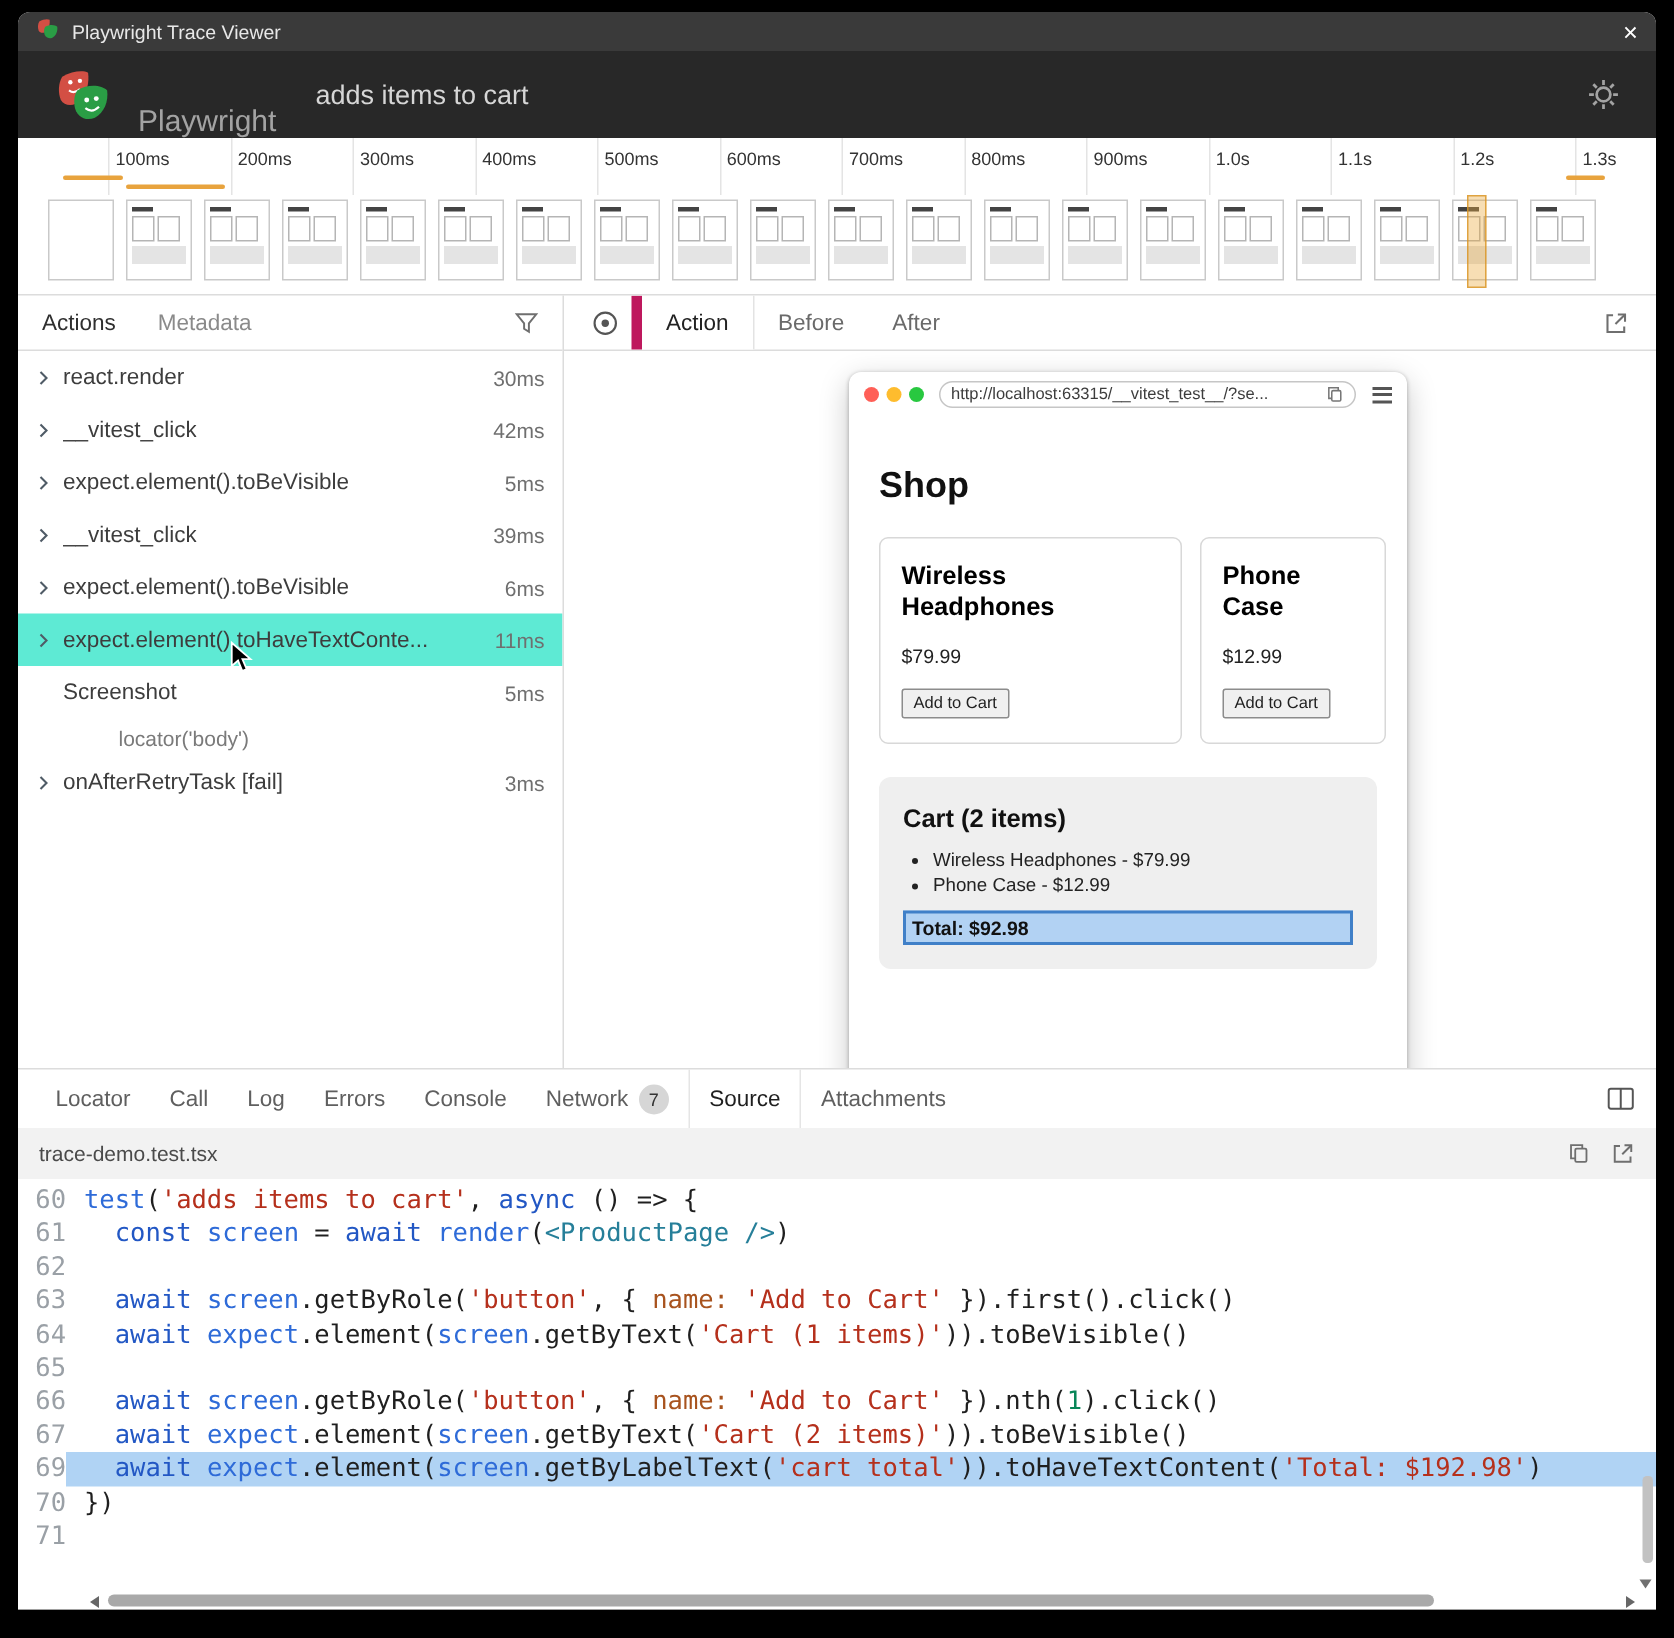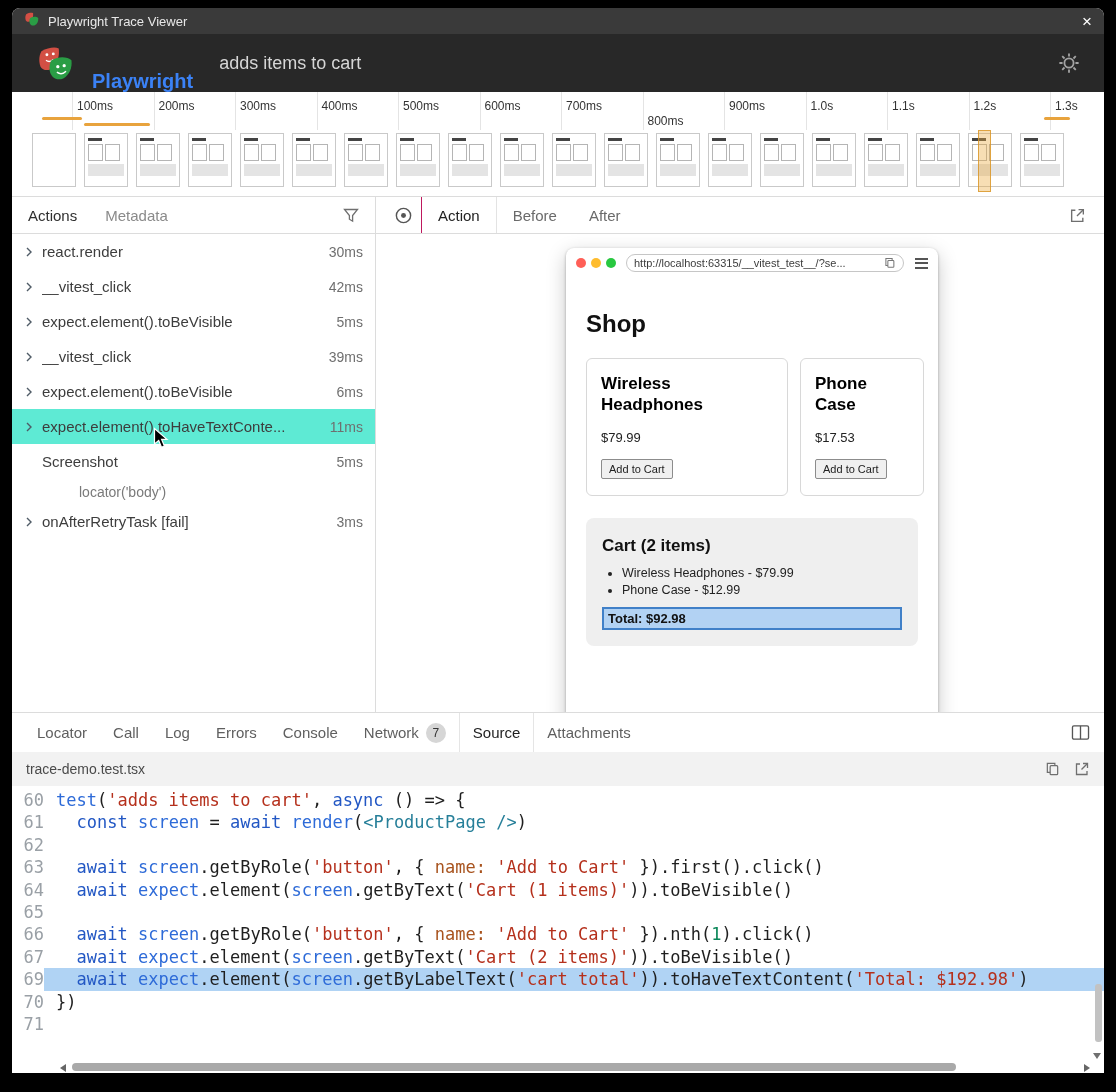--- a/index.html
+++ b/index.html
@@ -3,21 +3,21 @@
 <meta charset="utf-8">
 <style>
 *{box-sizing:border-box;margin:0;padding:0;}
 html,body{width:1116px;height:1092px;background:#000;font-family:"Liberation Sans","DejaVu Sans",sans-serif;}
 .window{position:absolute;left:12px;top:8px;width:1092px;height:1065px;background:#fff;border-radius:8px 8px 0 0;overflow:hidden;display:flex;flex-direction:column;}
 .titlebar{height:26px;background:#3a3a3a;display:flex;align-items:center;gap:8px;padding:0 12px;flex:none;}
 .tb-title{color:#e8e8e8;font-size:13px;}
 .tb-close{margin-left:auto;color:#fff;font-size:17px;line-height:1;}
 .header{height:58px;background:#282828;display:flex;align-items:center;padding:0 24px;flex:none;}
 .logo{display:flex;margin-right:16px;}
-.app-name{color:#3b82f6;font-size:20px;font-weight:700;margin-right:26px;margin-top:36px;}
+.app-name{color:#a3a3a3;font-size:20px;font-weight:400;margin-right:26px;margin-top:36px;}
 .test-name{color:#d6d6d6;font-size:18px;}
 .gear{margin-left:auto;display:flex;}
 .timeline{height:105px;position:relative;border-bottom:1px solid #dcdcdc;flex:none;background:#fff;}
 .tl-tick{position:absolute;top:0;height:38px;width:1px;background:#e4e4e4;}
 .tl-label{position:absolute;top:7px;font-size:12px;color:#333;}
 .tl-bar{position:absolute;height:3px;border-radius:1.5px;background:#e8a33d;}
 .filmstrip{position:absolute;left:20px;top:41px;display:flex;gap:8px;}
 .thumb{width:44px;height:54px;border:1px solid #c9c9c9;background:#fff;flex:none;padding:4px 3px;display:flex;flex-direction:column;gap:3px;}
 .th-t{width:14px;height:3px;background:#444;}
 .th-c{display:flex;gap:2px;}
@@ -37,21 +37,21 @@
 .chev{width:18px;display:flex;justify-content:center;flex:none;}
 .a-label{white-space:nowrap;overflow:hidden;text-overflow:ellipsis;}
 .dur{margin-left:auto;color:#6f6f6f;font-size:14px;flex:none;padding-left:8px;}
 .sub-row{height:25px;display:flex;align-items:center;padding-left:67px;font-size:14px;color:#7a7a7a;}
 .cursor{position:absolute;left:141px;top:230px;z-index:5;}
 .right{flex:1;display:flex;flex-direction:column;min-width:0;}
 .right-tabs{height:37px;flex:none;border-bottom:1px solid #dcdcdc;display:flex;align-items:center;padding:0 10px;}
 .pick{display:flex;margin:0 8px;}
 #snap-tabs{display:flex;height:100%;}
 .rtab{display:flex;align-items:center;padding:0 16px;font-size:15px;color:#6a6a6a;height:100%;}
-.rtab.active{color:#222;border-left:1px solid #be185d;border-right:1px solid #e3e3e3;background:#fff;}
+.rtab.active{color:#222;border-left:7px solid #be185d;border-right:1px solid #e3e3e3;background:#fff;}
 .ext-win{margin-left:auto;display:flex;margin-right:8px;}
 .snapshot{flex:1;position:relative;overflow:hidden;background:#fff;}
 .browser{position:absolute;left:190px;top:14px;width:372px;height:480px;background:#fff;border-radius:8px 8px 0 0;box-shadow:0 1px 3px rgba(0,0,0,.3),0 6px 20px rgba(0,0,0,.22);}
 .chrome{height:30px;display:flex;align-items:center;gap:5px;padding:0 10px;}
 .dot{width:10px;height:10px;border-radius:50%;flex:none;}
 .dot.r{background:#ff5f57;}.dot.y{background:#febc2e;}.dot.g{background:#28c840;}
 .urlbar{flex:1;height:18px;border:1px solid #c6c6c6;border-radius:9px;display:flex;align-items:center;gap:5px;padding:0 7px;margin-left:5px;min-width:0;}
 .url-text{font-size:11px;color:#3c3c3c;white-space:nowrap;overflow:hidden;flex:1;}
 .menu-icon{display:flex;flex-direction:column;gap:2.5px;margin-left:6px;}
 .menu-icon i{display:block;width:13px;height:2px;background:#555;}
@@ -148,21 +148,21 @@
         <div class="tl-label" style="left: 228px;">300ms</div>
         <div class="tl-tick" style="left: 304.5px;"></div>
         <div class="tl-label" style="left: 309.5px;">400ms</div>
         <div class="tl-tick" style="left: 386px;"></div>
         <div class="tl-label" style="left: 391px;">500ms</div>
         <div class="tl-tick" style="left: 467.5px;"></div>
         <div class="tl-label" style="left: 472.5px;">600ms</div>
         <div class="tl-tick" style="left: 549px;"></div>
         <div class="tl-label" style="left: 554px;">700ms</div>
         <div class="tl-tick" style="left: 630.5px;"></div>
-        <div class="tl-label" style="left: 635.5px; margin-top: 15px;">800ms</div>
+        <div class="tl-label" style="left: 635.5px;">800ms</div>
         <div class="tl-tick" style="left: 712px;"></div>
         <div class="tl-label" style="left: 717px;">900ms</div>
         <div class="tl-tick" style="left: 793.5px;"></div>
         <div class="tl-label" style="left: 798.5px;">1.0s</div>
         <div class="tl-tick" style="left: 875px;"></div>
         <div class="tl-label" style="left: 880px;">1.1s</div>
         <div class="tl-tick" style="left: 956.5px;"></div>
         <div class="tl-label" style="left: 961.5px; text-align: right;">1.2s</div>
         <div class="tl-tick" style="left: 1038px;"></div>
         <div class="tl-label" style="left: 1043px;">1.3s</div>
@@ -460,21 +460,21 @@
             <span class="menu-icon">
                 <i></i>
                 <i></i>
                 <i></i>
               </span>
           </div>
           <div class="page-content">
             <div class="shop-heading">Shop</div>
             <div class="products" id="products">
                 <div class="product"><div class="p-name">Wireless Headphones</div><div class="p-price">$79.99</div><span class="p-btn">Add to Cart</span></div>
-                <div class="product"><div class="p-name">Phone Case</div><div class="p-price">$17.53</div><span class="p-btn">Add to Cart</span></div>
+                <div class="product"><div class="p-name">Phone Case</div><div class="p-price">$12.99</div><span class="p-btn">Add to Cart</span></div>
               </div>
             <div class="cart">
               <div class="cart-title">Cart (2 items)</div>
               <ul id="cart-items">
                   <li class="cart-item">Wireless Headphones - $79.99</li>
                   <li class="cart-item">Phone Case - $12.99</li>
                 </ul>
               <div class="cart-total">Total: $92.98</div>
             </div>
           </div>

